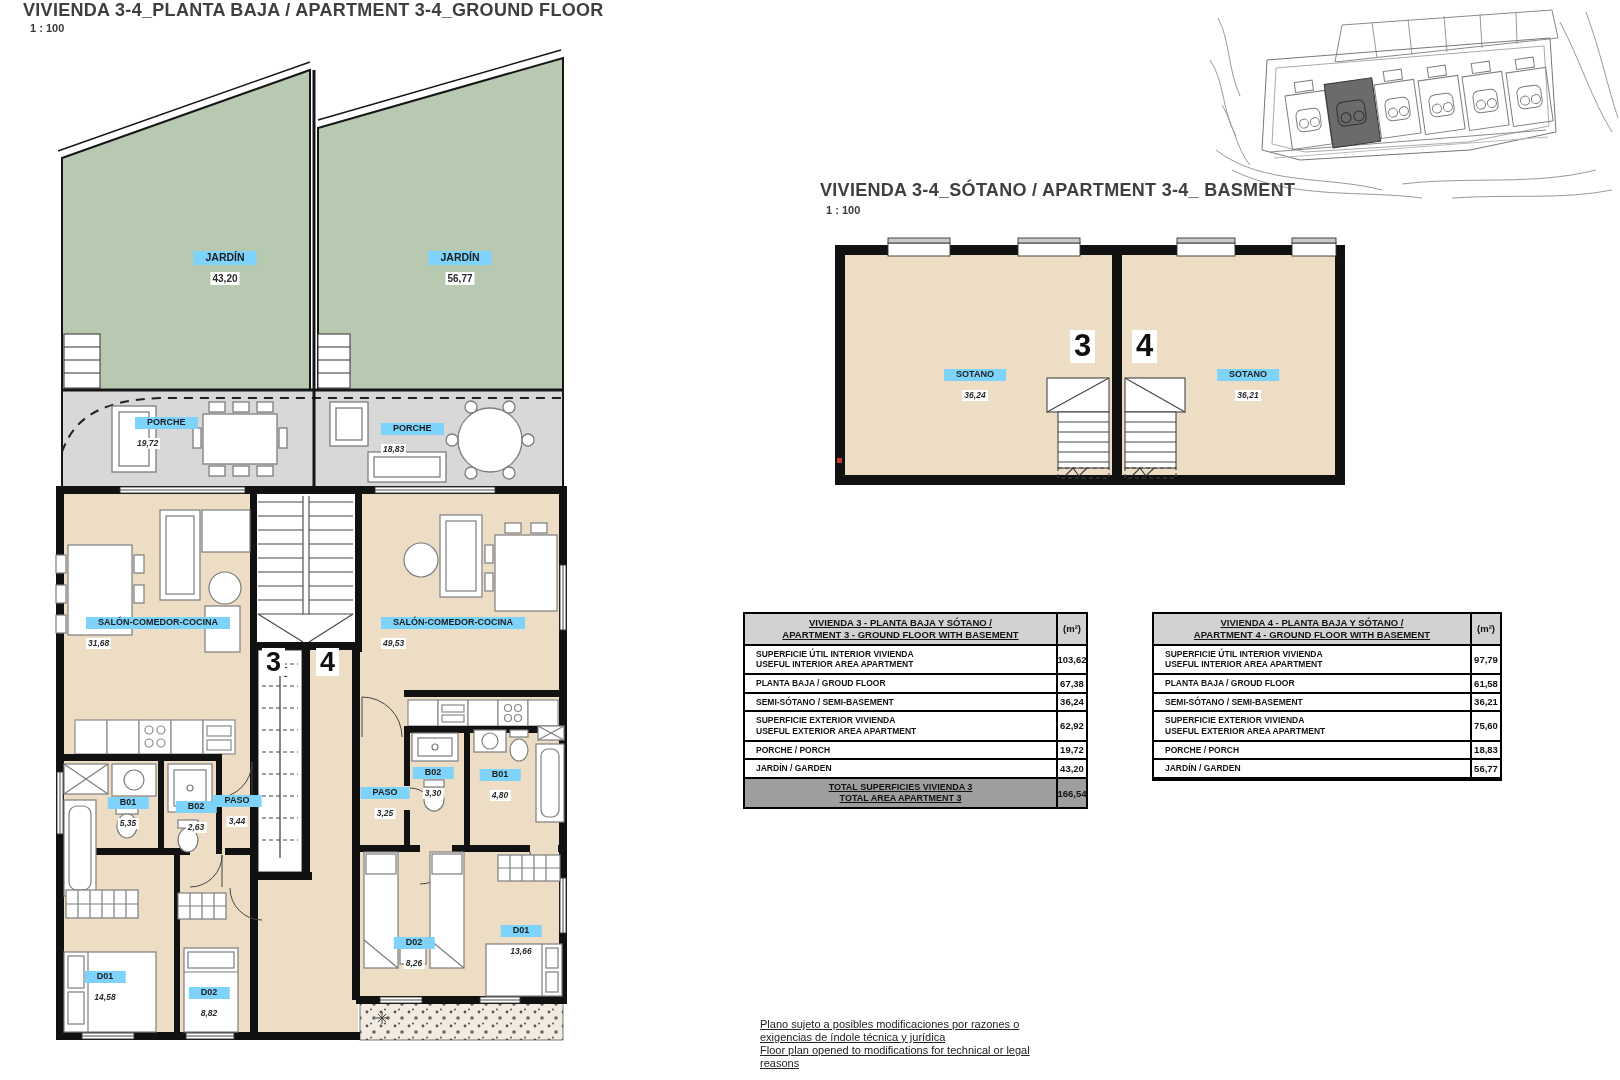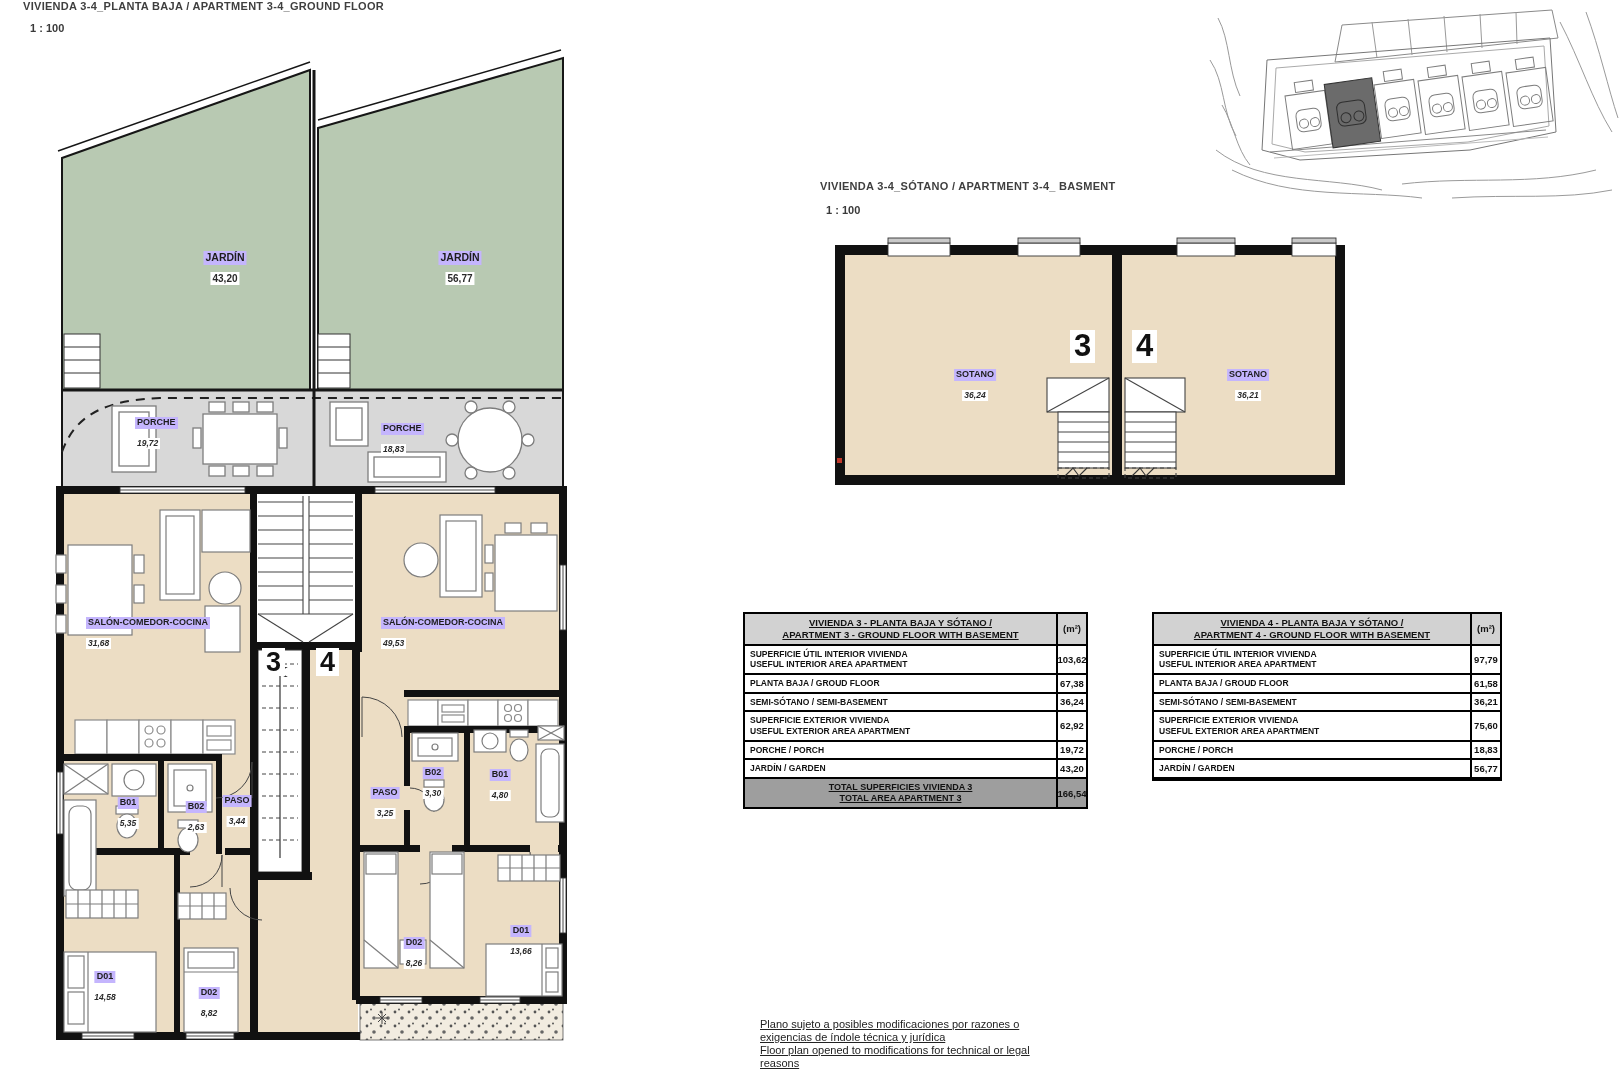--- a/index.html
+++ b/index.html
@@ -1,42 +1,42 @@
 <!DOCTYPE html>
 <html><head>
 <meta charset="utf-8">
 <style>
   html,body{margin:0;padding:0;background:#e9e9e9;}
   .page{position:relative;width:1620px;height:1080px;background:#fff;overflow:hidden;
         font-family:"Liberation Sans",sans-serif;margin:0 auto;}
   #plan-svg{position:absolute;left:0;top:0;z-index:1;}
 
   
-  .plan-title{position:absolute;z-index:5;font-size:11px;font-weight:700;color:#3f3f3f;letter-spacing:.3px;white-space:nowrap;}
+  .plan-title{position:absolute;z-index:5;font-size:18px;font-weight:700;color:#3f3f3f;letter-spacing:.3px;white-space:nowrap;}
   .plan-scale{position:absolute;z-index:5;font-size:11px;font-weight:700;color:#3a3a3a;}
   .disclaimer{position:absolute;z-index:5;font-size:11px;color:#222;line-height:1.18;white-space:pre-line;text-decoration:underline;}
 
   
   .rl{position:absolute;z-index:5;text-align:center;line-height:1.3;transform:translateX(-50%);}
-  .rl .nm{display:inline-block;background:#c4b5fd;padding:0 2px;font-size:9px;font-weight:700;color:#1d1d1d;white-space:nowrap;}
+  .rl .nm{display:inline-block;background:#7dd3fc;padding:0 12px;font-size:9px;font-weight:700;color:#1d1d1d;white-space:nowrap;}
   .rl .ar{display:block;}
   .rl .ar span{display:inline-block;background:#fff;padding:0 2px;font-size:8.5px;font-weight:600;font-style:italic;color:#2a2a2a;}
   .rl.la{transform:none;text-align:left;}
   .rl.big .nm{font-size:10.5px;}
   .rl.big .ar span{font-size:10px;font-style:normal;font-weight:700;}
   .unit-num{position:absolute;z-index:5;background:#fff;padding:0 4px;font-weight:700;color:#111;line-height:1.05;}
   .unit-num.g{font-size:27px;}
   .unit-num.b{font-size:31px;}
 
   
   .area-table{position:absolute;z-index:6;border:2.5px solid #000;background:#fff;color:#111;}
   .at-row{display:flex;border-bottom:2px solid #000;}
   .at-body .at-row{border-bottom:2px solid #000;}
   .area-table > .at-row:last-child{border-bottom:none;}
-  .at-label{flex:1;border-right:2px solid #000;padding:3px 5px;font-size:8.5px;font-weight:700;
+  .at-label{flex:1;border-right:2px solid #000;padding:3px 11px;font-size:8.5px;font-weight:700;
             white-space:pre-line;display:flex;flex-direction:column;justify-content:center;line-height:1.25;}
   .at-value{width:28px;display:flex;align-items:center;justify-content:center;font-size:9.5px;font-weight:700;}
   .at-head{background:#d2d2d2;}
   .at-head .at-label{text-align:center;text-decoration:underline;font-size:9.5px;}
   .at-total{background:#9e9e9e;justify-content:center;}
   .at-total .at-label{text-align:center;text-decoration:underline;font-size:9px;}
 </style>
 </head>
 <body>
 

